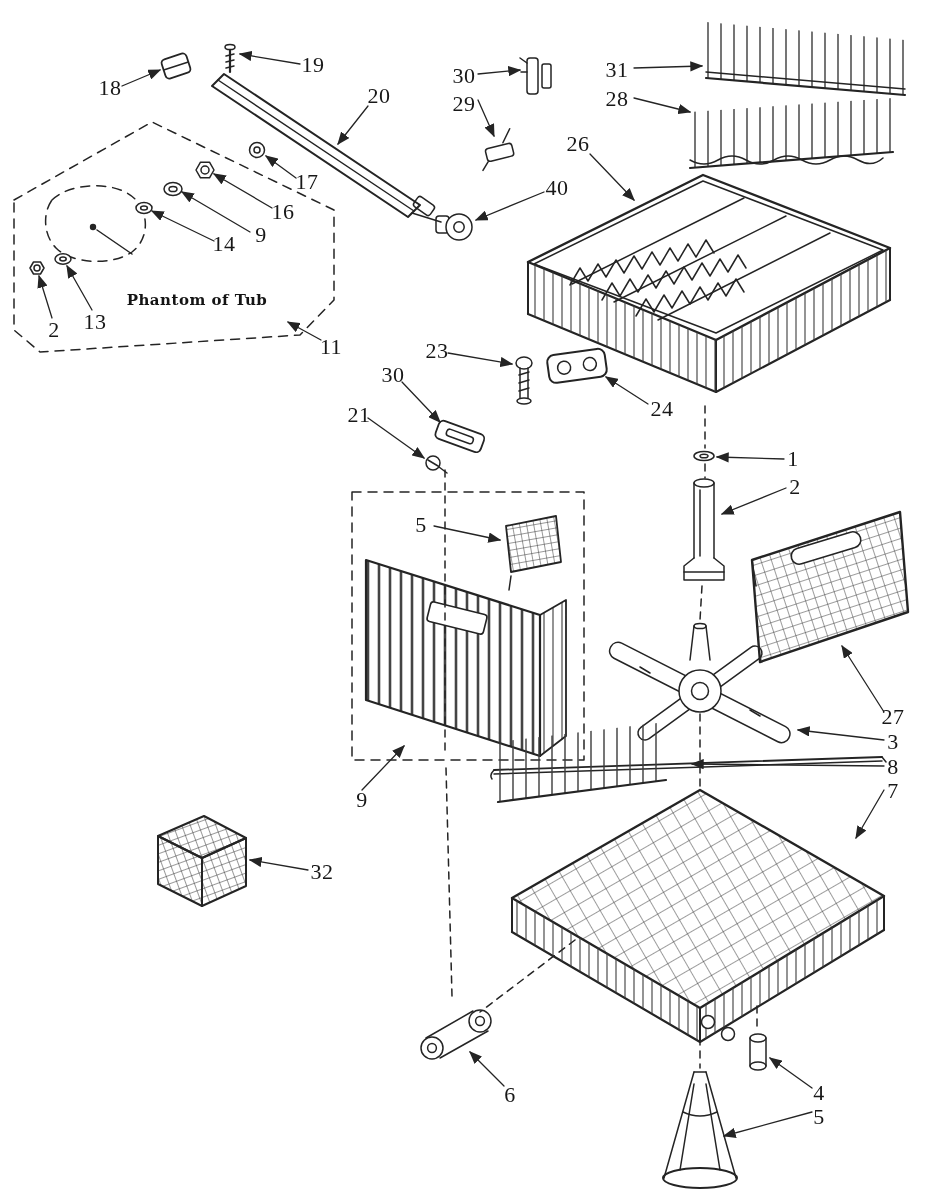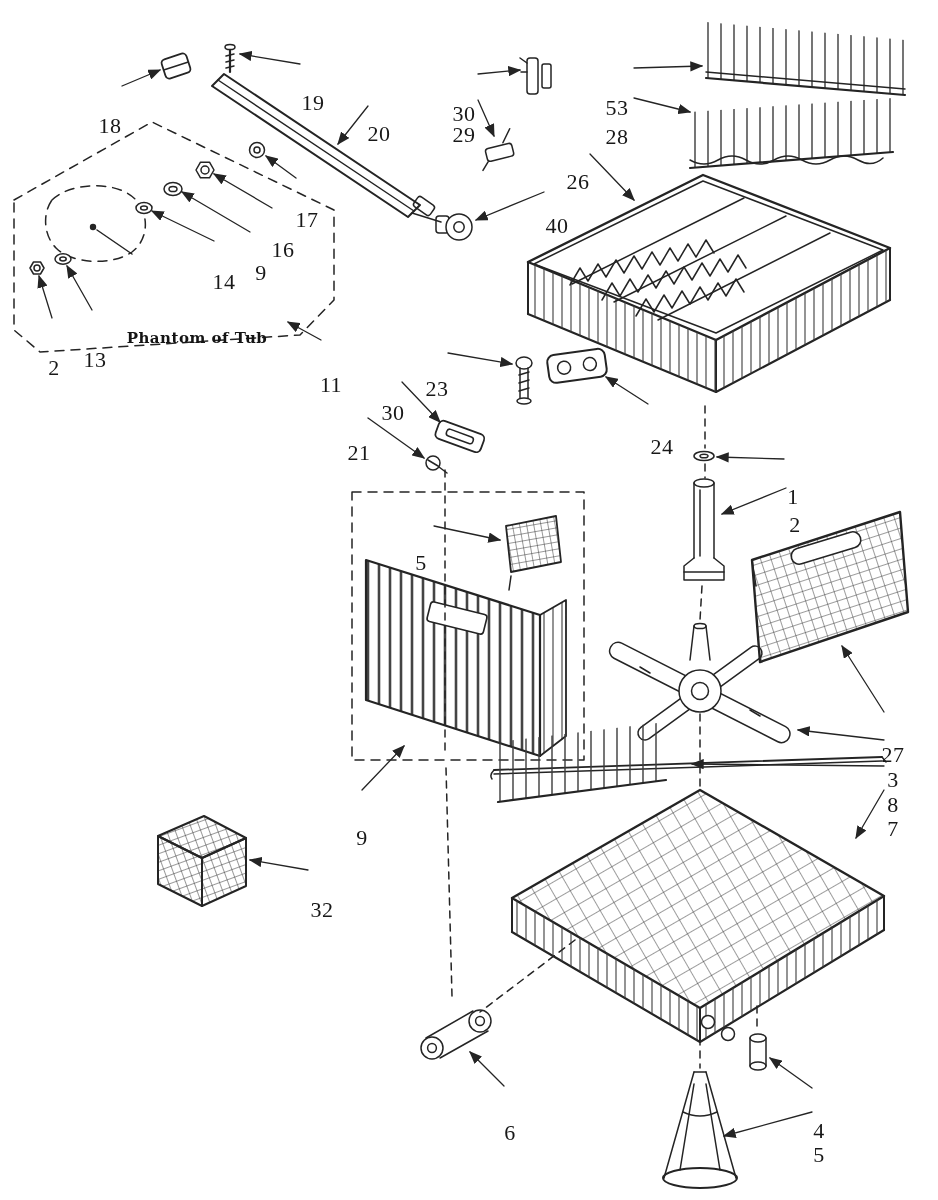--- a/index.html
+++ b/index.html
@@ -1,21 +1,21 @@
 <!DOCTYPE html>
 <html><head>
 <meta charset="utf-8">
 <style>
   html,body{margin:0;padding:0;background:#ffffff;}
   .stage{position:relative;width:938px;height:1200px;background:#fff;overflow:hidden;
          font-family:"Liberation Serif",serif;}
   .stage svg{position:absolute;left:0;top:0;}
   .label{position:absolute;transform:translate(-50%,-50%);
          font:22px "Liberation Serif",serif;color:#181818;letter-spacing:.5px;
-         user-select:none;white-space:nowrap;margin-top:38px;}
+         user-select:none;white-space:nowrap;}
   .phantom{font:bold 15px "DejaVu Serif",serif;color:#141414;text-align:center;}
 </style>
 </head>
 <body>
 
 <div class="stage">
 
 <svg width="938" height="1200" viewBox="0 0 938 1200" fill="none" stroke="#242424" stroke-width="1.5" stroke-linecap="round" stroke-linejoin="round">
   <defs>
     <marker id="ah" markerWidth="10" markerHeight="8" refX="9" refY="4" orient="auto">
@@ -309,22 +309,22 @@
     <line x1="504" y1="1086" x2="470" y2="1052" marker-end="url(#ah)"></line>
     <line x1="812" y1="1088" x2="770" y2="1058" marker-end="url(#ah)"></line>
     <line x1="812" y1="1112" x2="724" y2="1136" marker-end="url(#ah)"></line>
   </g>
 </svg>
 
 <div class="label" style="left:110px;top:88px">18</div>
 <div class="label" style="left:313px;top:65px">19</div>
 <div class="label" style="left:379px;top:96px">20</div>
 <div class="label" style="left:464px;top:76px">30</div>
-<div class="label" style="left:464px;top:97px">29</div>
-<div class="label" style="left:617px;top:70px">53</div>
+<div class="label" style="left:464px;top:104px">29</div>
+<div class="label" style="left:617px;top:70px">31</div>
 <div class="label" style="left:617px;top:99px">28</div>
 <div class="label" style="left:578px;top:144px">26</div>
 <div class="label" style="left:557px;top:188px">40</div>
 <div class="label" style="left:307px;top:182px">17</div>
 <div class="label" style="left:283px;top:212px">16</div>
 <div class="label" style="left:261px;top:235px">9</div>
 <div class="label" style="left:224px;top:244px">14</div>
 <div class="label" style="left:95px;top:322px">13</div>
 <div class="label" style="left:54px;top:330px">2</div>
 <div class="label" style="left:331px;top:347px">11</div>

